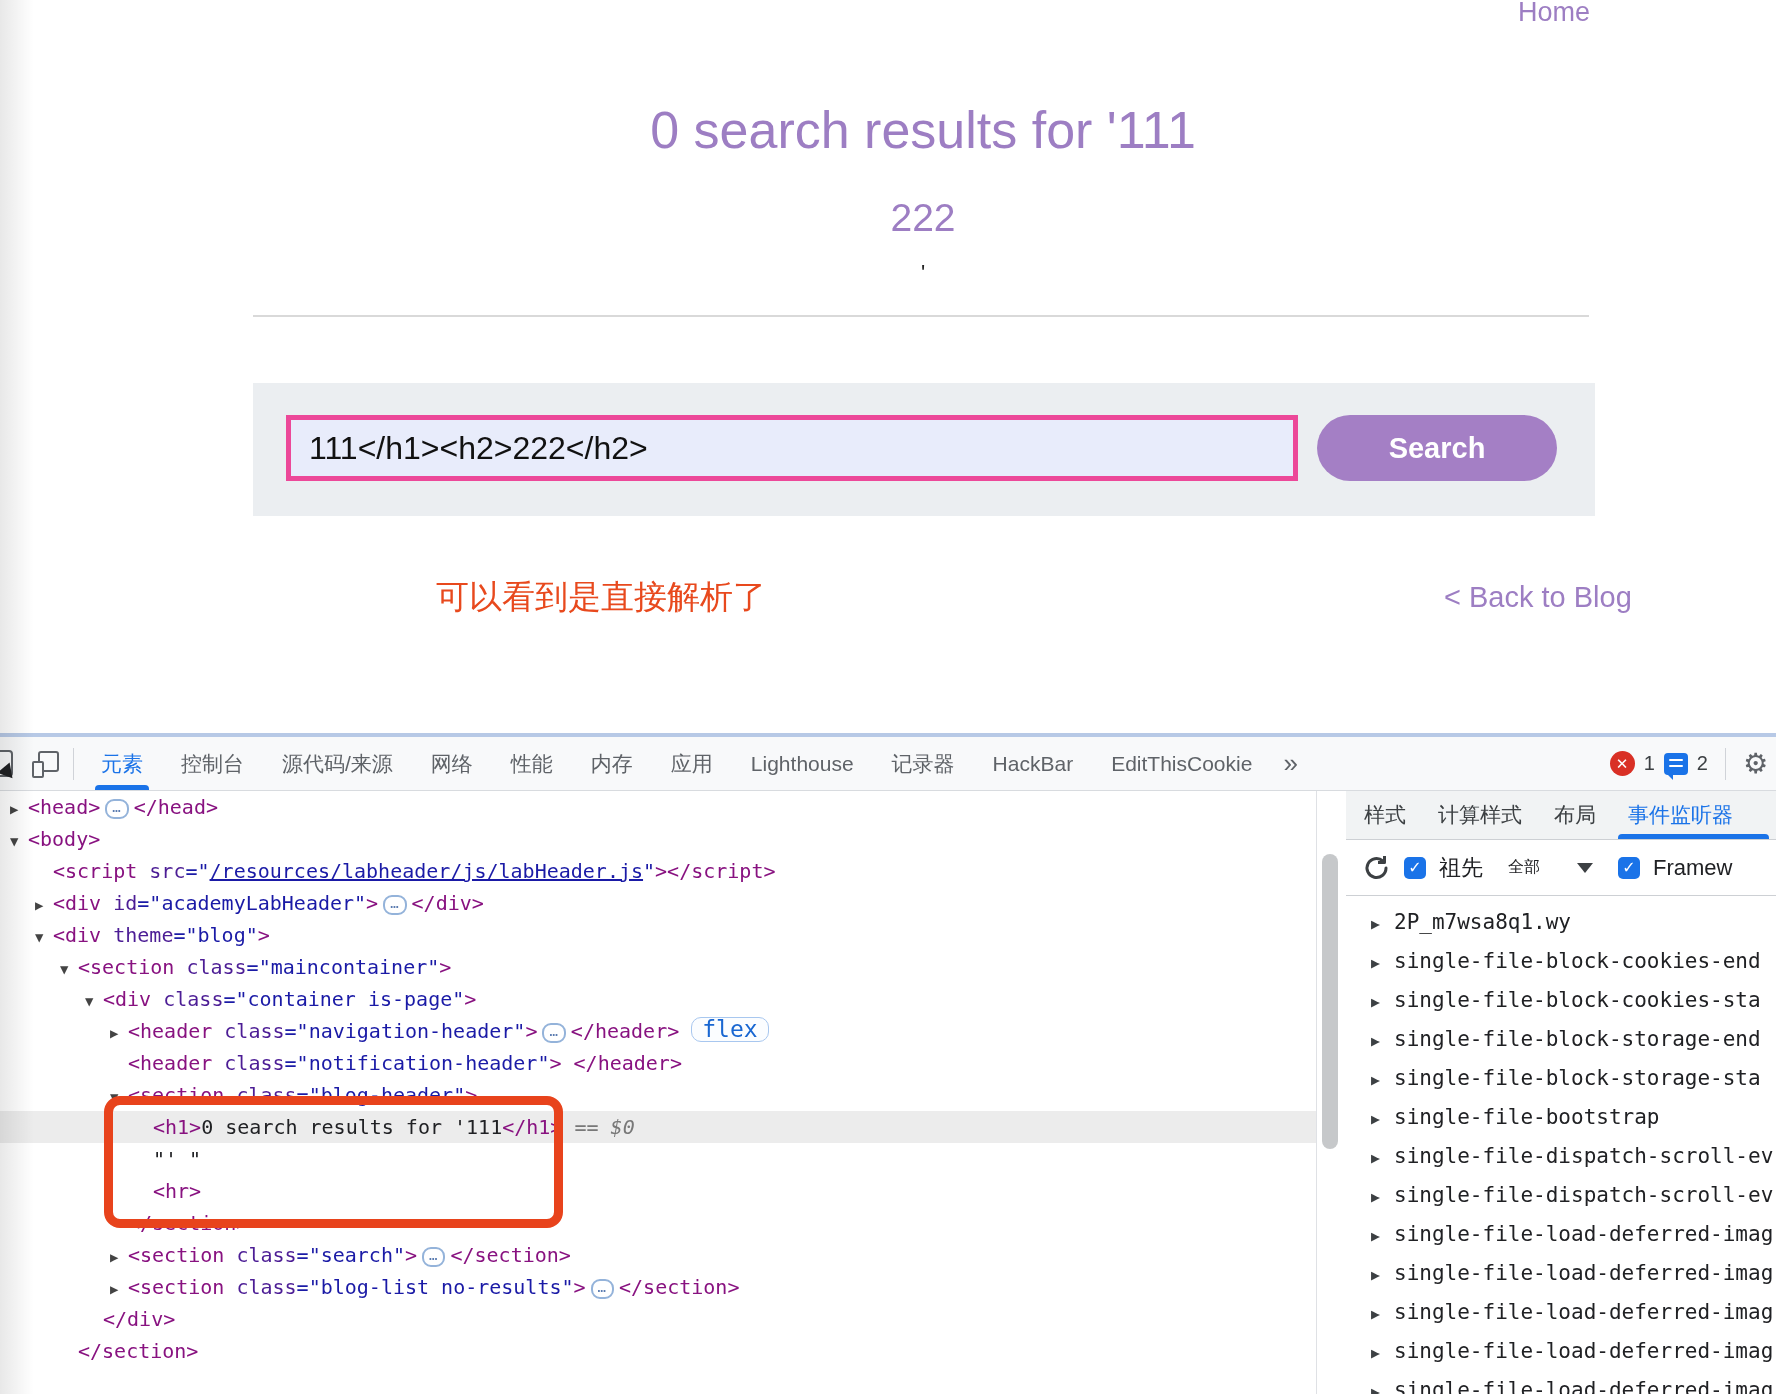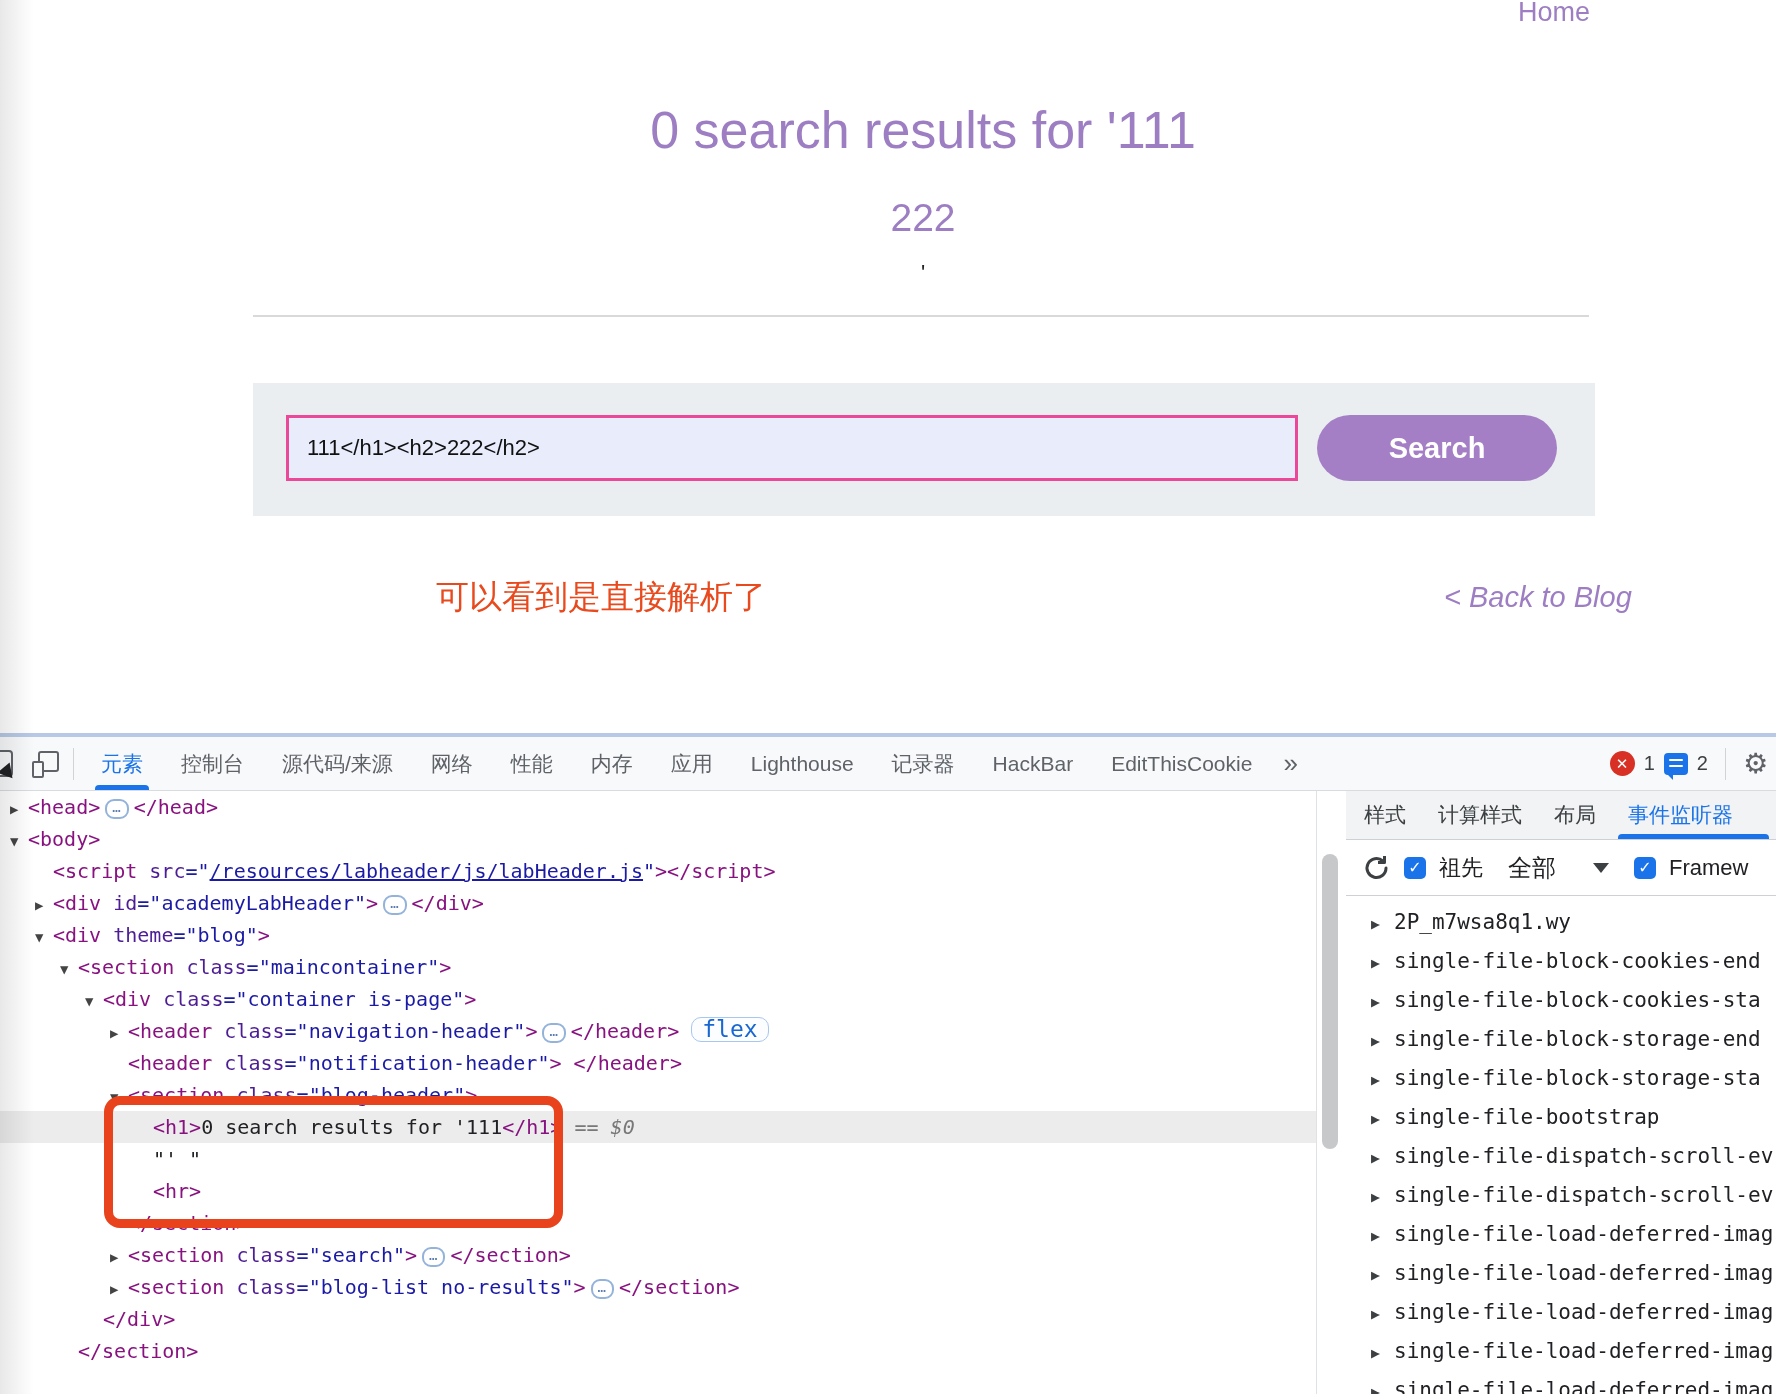--- a/index.html
+++ b/index.html
@@ -11,30 +11,30 @@
   
   .home-link { position:absolute; top:-3px; right:186px; font-size:27px; color:#9d7ec3; cursor:pointer; }
   .page-content { position:absolute; left:253px; top:0; width:1340px; text-align:center; }
   .page-title { position:absolute; left:0; width:100%; top:100px; font-size:52px; font-weight:400; color:#9d7ec3; }
   .page-subtitle { position:absolute; left:0; width:100%; top:196px; font-size:39px; font-weight:400; color:#9d7ec3; }
   .stray-quote { position:absolute; left:0; width:100%; top:260px; font-size:22px; color:#222; }
   .hr-line { position:absolute; left:253px; top:315px; width:1336px; height:2px; background:#d9d9d9; }
   .search-panel { position:absolute; left:253px; top:383px; width:1342px; height:133px; background:#ebeef1; }
   .search-input {
     position:absolute; left:33px; top:32px; width:1012px; height:66px;
-    background:#e8ecfb; border:3px solid #ec4899; font-size:22px; color:#111;
+    background:#e8ecfb; border:5px solid #ec4899; font-size:32px; color:#111;
     padding:0 18px; font-family:"Liberation Sans","DejaVu Sans",sans-serif; outline:none;
   }
   .search-button {
     position:absolute; left:1064px; top:32px; width:240px; height:66px;
     background:#a47fc5; border:none; border-radius:33px; color:#fff;
     font-size:29px; font-weight:bold; cursor:pointer; font-family:inherit;
   }
   .annotation-text { position:absolute; left:436px; top:575px; font-size:33px; color:#e8491d; }
-  .back-link { position:absolute; left:1444px; top:581px; font-size:29px; color:#9d7ec3; cursor:pointer;font-style:italic; }
+  .back-link { position:absolute; left:1444px; top:581px; font-size:29px; color:#9d7ec3; cursor:pointer; }
 
   
   .devtools { position:absolute; left:0; top:733px; width:1776px; height:661px; background:#fff; }
   .dt-top-divider { height:4px; background:#b7c9e6; }
   .dt-tabbar {
     height:54px; background:#f8f9fa; border-bottom:1px solid #d8dbdf;
     display:flex; align-items:center; overflow:hidden; position:relative;
   }
   .dt-icons { display:flex; align-items:center; height:100%; padding-right:6px; }
   .inspect-icon { position:relative; width:27px; height:27px; margin-left:-14px; }
@@ -95,21 +95,21 @@
   .sb-tab.selected { color:#1a73e8; }
   .sb-tab.selected::after { content:""; position:absolute; left:6px; right:-20px; bottom:0; height:5px;
     background:#1a73e8; border-radius:4px 4px 0 0; }
   .sb-toolbar { height:56px; background:#fff; border-bottom:1px solid #cdd0d4; display:flex;
     align-items:center; gap:13px; padding-left:17px; white-space:nowrap; overflow:hidden; }
   .refresh-icon { width:28px; height:28px; flex-shrink:0; cursor:pointer; }
   .checkbox { width:22px; height:22px; background:#1a73e8; border-radius:5px; color:#fff;
     font-size:16px; font-weight:bold; display:flex; align-items:center; justify-content:center;
     flex-shrink:0; cursor:pointer; }
   .cb-label { font-size:22px; color:#202124; }
-  .select-label { font-size:24px; color:#202124; margin-left:12px; cursor:pointer; }
+  .select-label { font-size:16px; color:#202124; margin-left:12px; cursor:pointer; }
   .dd-arrow { width:0; height:0; border-left:8px solid transparent; border-right:8px solid transparent;
     border-top:10px solid #3c4043; margin:0 12px 0 24px; cursor:pointer; }
   .sb-list { padding-top:7px; font-family:"DejaVu Sans Mono","Liberation Mono",monospace;
     font-size:21px; color:#202124; }
   .lrow { height:39px; line-height:39px; white-space:nowrap; padding-left:25px; cursor:default; }
   .larrow { display:inline-block; width:23px; font-size:15px; color:#3c4043; cursor:pointer; }
 
   .orange-rect { position:absolute; left:104px; top:1096px; width:459px; height:132px;
     border:9px solid #e8431c; border-radius:16px; z-index:6; pointer-events:none; }
   .left-shadow { position:absolute; left:0; top:0; bottom:0; width:34px; z-index:9;

